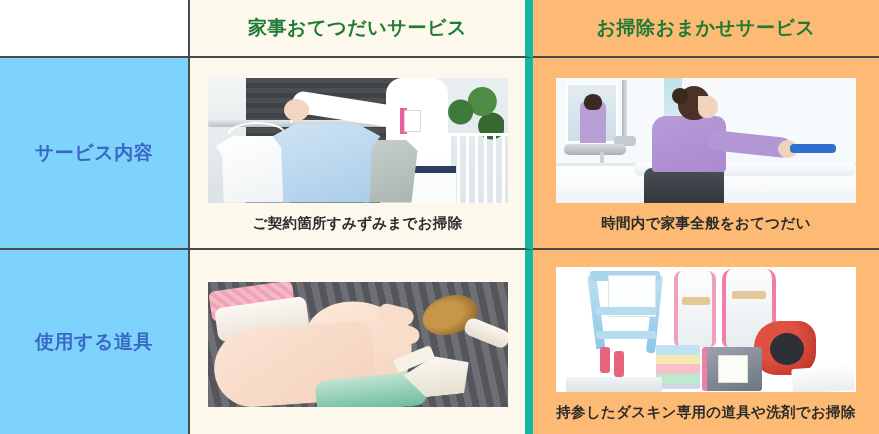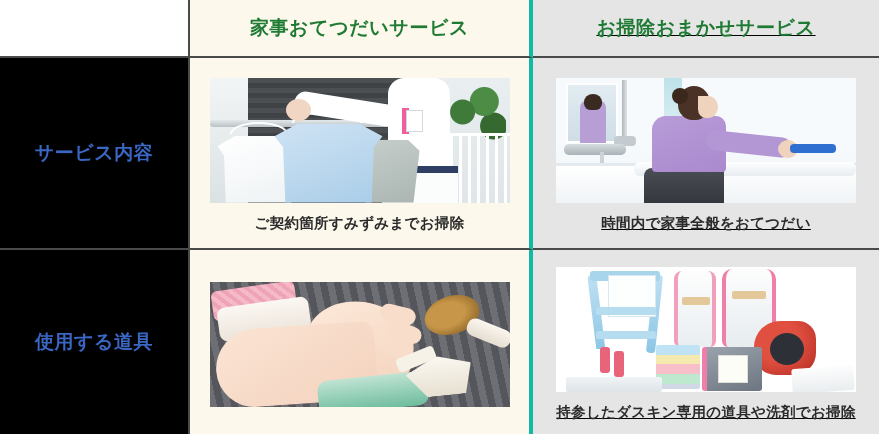--- a/index.html
+++ b/index.html
@@ -26,36 +26,36 @@
     border-bottom: 2px solid #4a4a4a;
     display: flex;
     flex-direction: column;
     align-items: center;
     justify-content: center;
   }
   .row-last { border-bottom: none; }
 
   
   .col-label {
-    background: #000000;
+    background: #7dd3fc;
     border-right: 2px solid #4a4a4a;
   }
   .label-text {
     color: #3a66c4;
     font-weight: bold;
     font-size: 19px;
     letter-spacing: .5px;
     text-align: center;
     line-height: 1.3;
   }
   .corner-cell { background: #ffffff; }
 
   
-  .col-a { background: #fdf8ec; border-right: 4px solid #14b8a6; }
-  .col-b { background: #e5e5e5; text-decoration: underline; }
+  .col-a { background: #fdf8ec; border-right: 8px solid #14b8a6; }
+  .col-b { background: #fdba74; }
 
   .head-title {
     color: #1f7a34;
     font-weight: bold;
     font-size: 19px;
     letter-spacing: .6px;
   }
 
   .media {
     display: flex;

